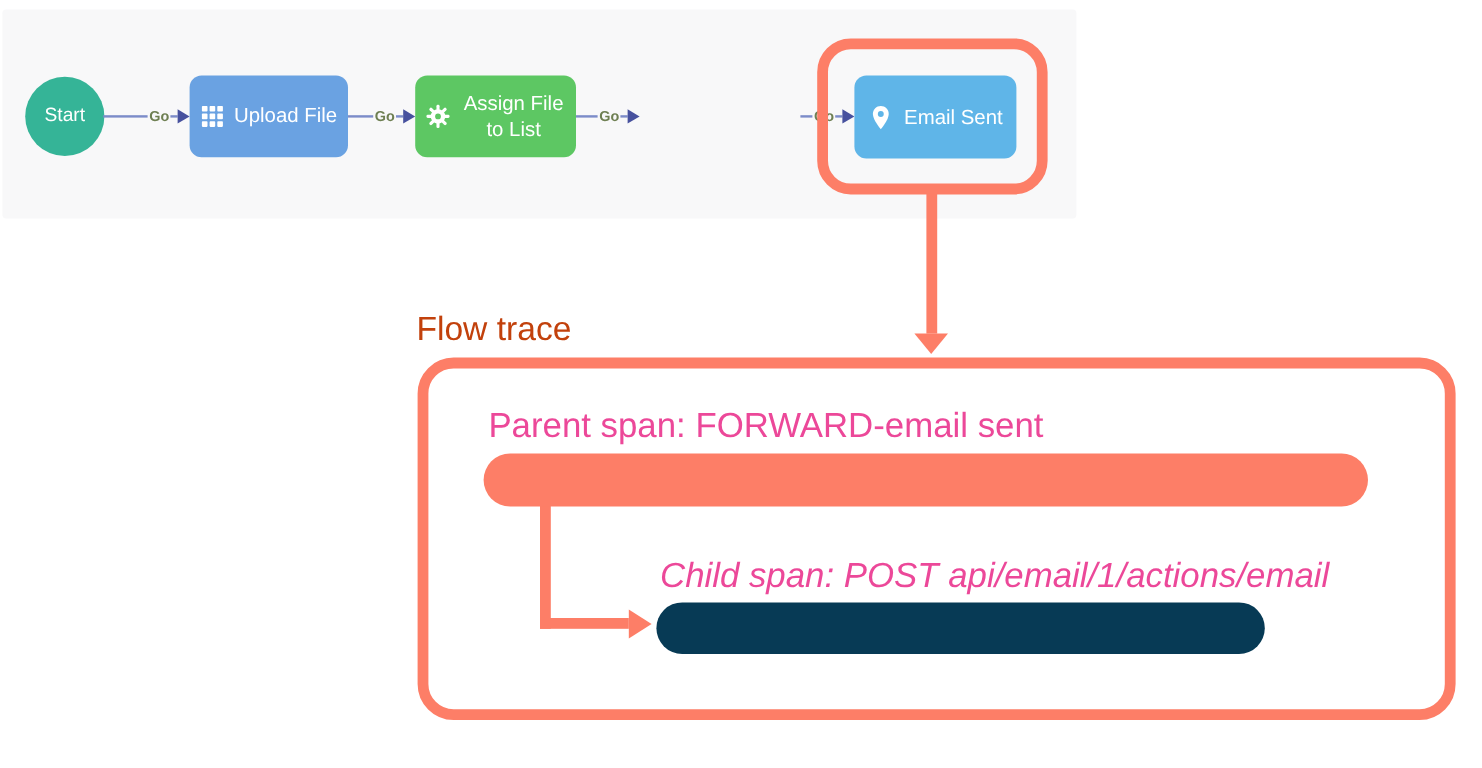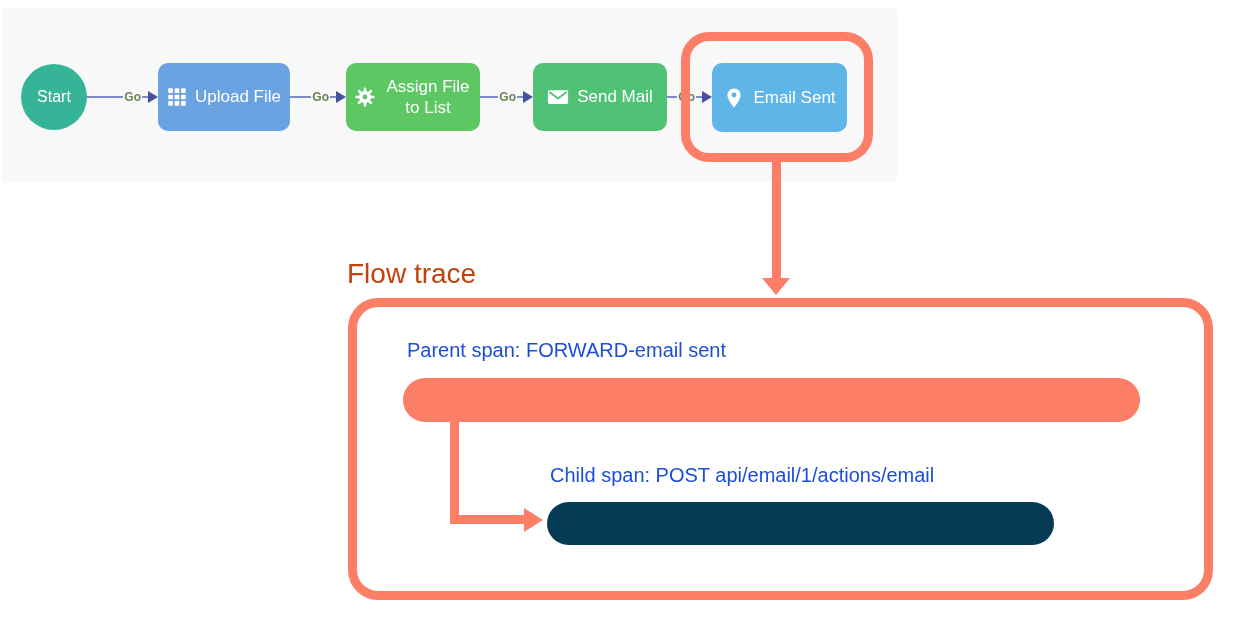--- a/index.html
+++ b/index.html
@@ -35,23 +35,23 @@
   
   .hl-box{position:absolute;left:681px;top:32px;width:192px;height:130px;
     border:9px solid #fd7e67;border-radius:28px;box-sizing:border-box;background:transparent;}
   .down-line{position:absolute;left:772px;top:161px;width:9px;height:117px;background:#fd7e67;}
   .down-head{position:absolute;left:762px;top:278px;width:0;height:0;
     border-top:17px solid #fd7e67;border-left:14px solid transparent;border-right:14px solid transparent;}
   
   .ft-title{position:absolute;left:347px;top:258px;font-size:28px;color:#c2410c;}
   .ft-box{position:absolute;left:348px;top:298px;width:865px;height:302px;
     border:9px solid #fd7e67;border-radius:30px;box-sizing:border-box;background:#fff;}
-  .span-label{position:absolute;font-size:20px;color:#1d4ed8;white-space:nowrap;}
+  .span-label{position:absolute;font-size:29px;color:#ec4899;white-space:nowrap;}
   .parent-label{left:407px;top:339px;}
-  .child-label{left:550px;top:464px;}
+  .child-label{left:550px;top:464px;font-style:italic;}
   .parent-bar{position:absolute;left:403px;top:378px;width:737px;height:44px;
     border-radius:22px;}
   .child-bar{position:absolute;left:547px;top:502px;width:507px;height:43px;
     border-radius:22px;}
   .elbow-v{position:absolute;left:450px;top:408px;width:9px;height:116px;background:#fd7e67;}
   .elbow-h{position:absolute;left:450px;top:515px;width:74px;height:9px;background:#fd7e67;}
   .elbow-head{position:absolute;left:524px;top:508px;width:0;height:0;
     border-left:19px solid #fd7e67;border-top:12px solid transparent;border-bottom:12px solid transparent;}
 </style>
 </head>
@@ -112,29 +112,20 @@
     <span class="lbl">Assign File to List</span>
   </div>
 
   <div class="conn conn3">
     <span class="seg"></span>
     <span class="go">Go</span>
     <span class="seg2"></span>
     <span class="head"></span>
   </div>
 
-  <div class="wf-node node-sendmail" style="background: rgb(79, 194, 118);">
-    <span class="icon-box">
-      <svg viewBox="0 0 24 24" width="22" height="22">
-        <rect x="1" y="4.5" width="22" height="15" rx="1.6" fill="#fff"></rect>
-        <path d="M2.5 6.5 L12 13.6 L21.5 6.5" fill="none" stroke="#4fc276" stroke-width="2"></path>
-      </svg>
-    </span>
-    <span class="lbl">Send Mail</span>
-  </div>
 
   <div class="conn conn4">
     <span class="seg"></span>
     <span class="go">Go</span>
     <span class="seg2"></span>
     <span class="head"></span>
   </div>
 
   <div class="hl-box"></div>
 

